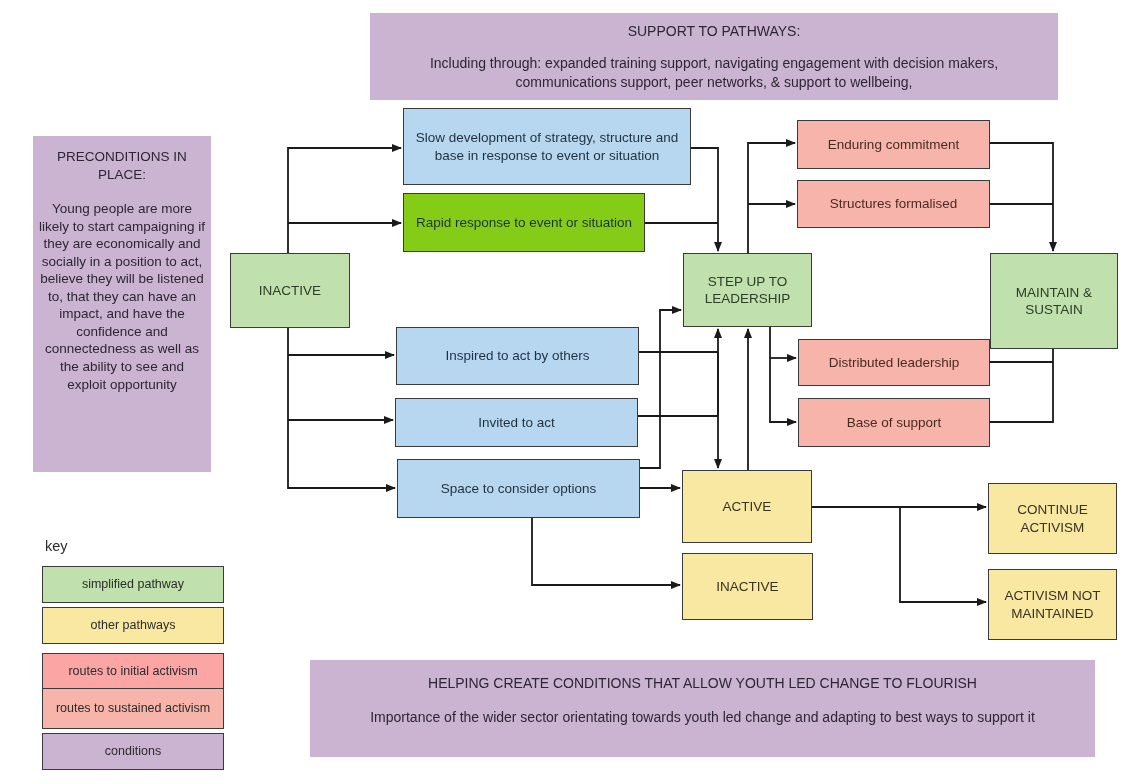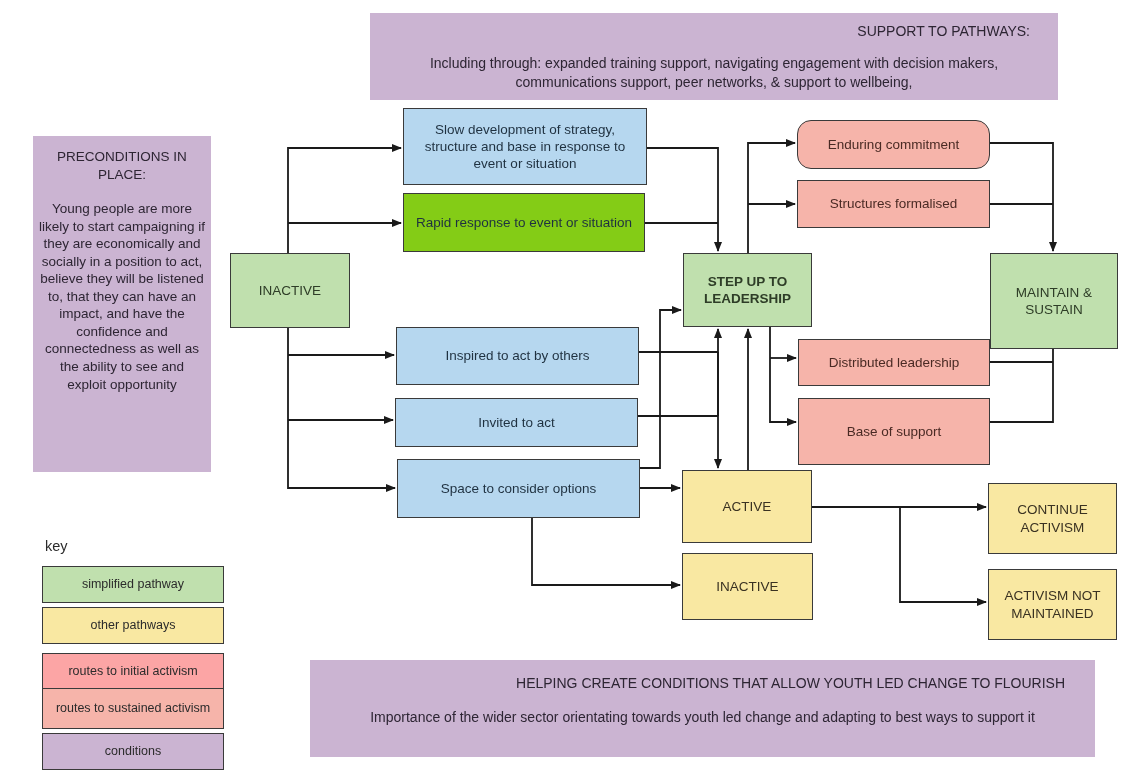--- a/index.html
+++ b/index.html
@@ -14,21 +14,21 @@
     font-size:13.5px;line-height:1.28;padding:3px 6px;
   }
   .node.green{color:#2e3d27;}
   .node.blue{color:#1f3140;}
   .node.pink{color:#4a2a24;}
   .node.yellow{color:#3a3222;}
   .banner{
     position:absolute;box-sizing:border-box;text-align:center;
     font-size:14px;line-height:1.35;color:#2d2533;
   }
-  .banner .b-title{display:block;margin-bottom:13px;text-align:right;}
+  .banner .b-title{display:block;margin-bottom:13px;}
   .banner.support{padding:9px 28px 8px;}
   .banner.helping{padding:14px 30px 8px;}
   .banner.helping .b-title{margin-bottom:15px;}
   .precond{
     position:absolute;box-sizing:border-box;text-align:center;
     font-size:13.5px;line-height:1.3;color:#2d2533;padding:12px 6px;
   }
   .precond .b-title{display:block;margin-bottom:17px;}
   .keylabel{position:absolute;font-size:14.5px;color:#2b2b2b;}
   .keyswatch{
@@ -87,61 +87,61 @@
 
   <div class="banner helping" style="left: 310px; top: 660px; width: 785px; height: 97px; background-color: rgb(203, 180, 210);">
     <span class="b-title">HELPING CREATE CONDITIONS THAT ALLOW YOUTH LED CHANGE TO FLOURISH</span>
     <span>Importance of the wider sector orientating towards youth led change and adapting to best ways to support it</span>
   </div>
 
   <div class="node green" style="left: 230px; top: 253px; width: 120px; height: 75px; background-color: rgb(192, 224, 174);">
     <span>INACTIVE</span>
   </div>
 
-  <div class="node blue" style="left: 403px; top: 108px; width: 244px; height: 77px; background-color: rgb(182, 215, 239); align-items: center;">
+  <div class="node blue" style="left: 403px; top: 108px; width: 288px; height: 77px; background-color: rgb(182, 215, 239); align-items: center;">
     <span>Slow development of strategy, structure and base in response to event or situation</span>
   </div>
 
   <div class="node blue" style="left: 403px; top: 193px; width: 242px; height: 59px; background-color: #84cc16;">
     <span>Rapid response to event or situation</span>
   </div>
 
   <div class="node blue" style="left: 396px; top: 327px; width: 243px; height: 58px; background-color: rgb(182, 215, 239);">
     <span>Inspired to act by others</span>
   </div>
 
   <div class="node blue" style="left: 395px; top: 398px; width: 243px; height: 49px; background-color: rgb(182, 215, 239);">
     <span>Invited to act</span>
   </div>
 
   <div class="node blue" style="left: 397px; top: 459px; width: 243px; height: 59px; background-color: rgb(182, 215, 239);">
     <span>Space to consider options</span>
   </div>
 
-  <div class="node green" style="left: 683px; top: 253px; width: 129px; height: 74px; background-color: rgb(192, 224, 174); font-weight: bold;">
+  <div class="node green" style="left: 683px; top: 253px; width: 129px; height: 74px; background-color: rgb(192, 224, 174);">
     <span>STEP UP TO LEADERSHIP</span>
   </div>
 
   <div class="node green" style="left: 990px; top: 253px; width: 128px; height: 96px; background-color: rgb(192, 224, 174);">
     <span>MAINTAIN &amp; SUSTAIN</span>
   </div>
 
-  <div class="node pink" style="left: 797px; top: 120px; width: 193px; height: 49px; background-color: rgb(246, 180, 170); border-radius: 14px;">
+  <div class="node pink" style="left: 797px; top: 120px; width: 193px; height: 49px; background-color: rgb(246, 180, 170);">
     <span>Enduring commitment</span>
   </div>
 
   <div class="node pink" style="left: 798px; top: 339px; width: 192px; height: 47px; background-color: rgb(246, 180, 170);">
     <span>Distributed leadership</span>
   </div>
 
   <div class="node pink" style="left: 797px; top: 180px; width: 193px; height: 48px; background-color: rgb(246, 180, 170);">
     <span>Structures formalised</span>
   </div>
 
-  <div class="node pink" style="left: 798px; top: 398px; width: 192px; height: 67px; background-color: rgb(246, 180, 170);">
+  <div class="node pink" style="left: 798px; top: 398px; width: 192px; height: 49px; background-color: rgb(246, 180, 170);">
     <span>Base of support</span>
   </div>
 
   <div class="node yellow" style="left: 682px; top: 470px; width: 130px; height: 73px; background-color: rgb(249, 232, 162);">
     <span>ACTIVE</span>
   </div>
 
   <div class="node yellow" style="left: 682px; top: 553px; width: 131px; height: 67px; background-color: rgb(249, 232, 162);">
     <span>INACTIVE</span>
   </div>

